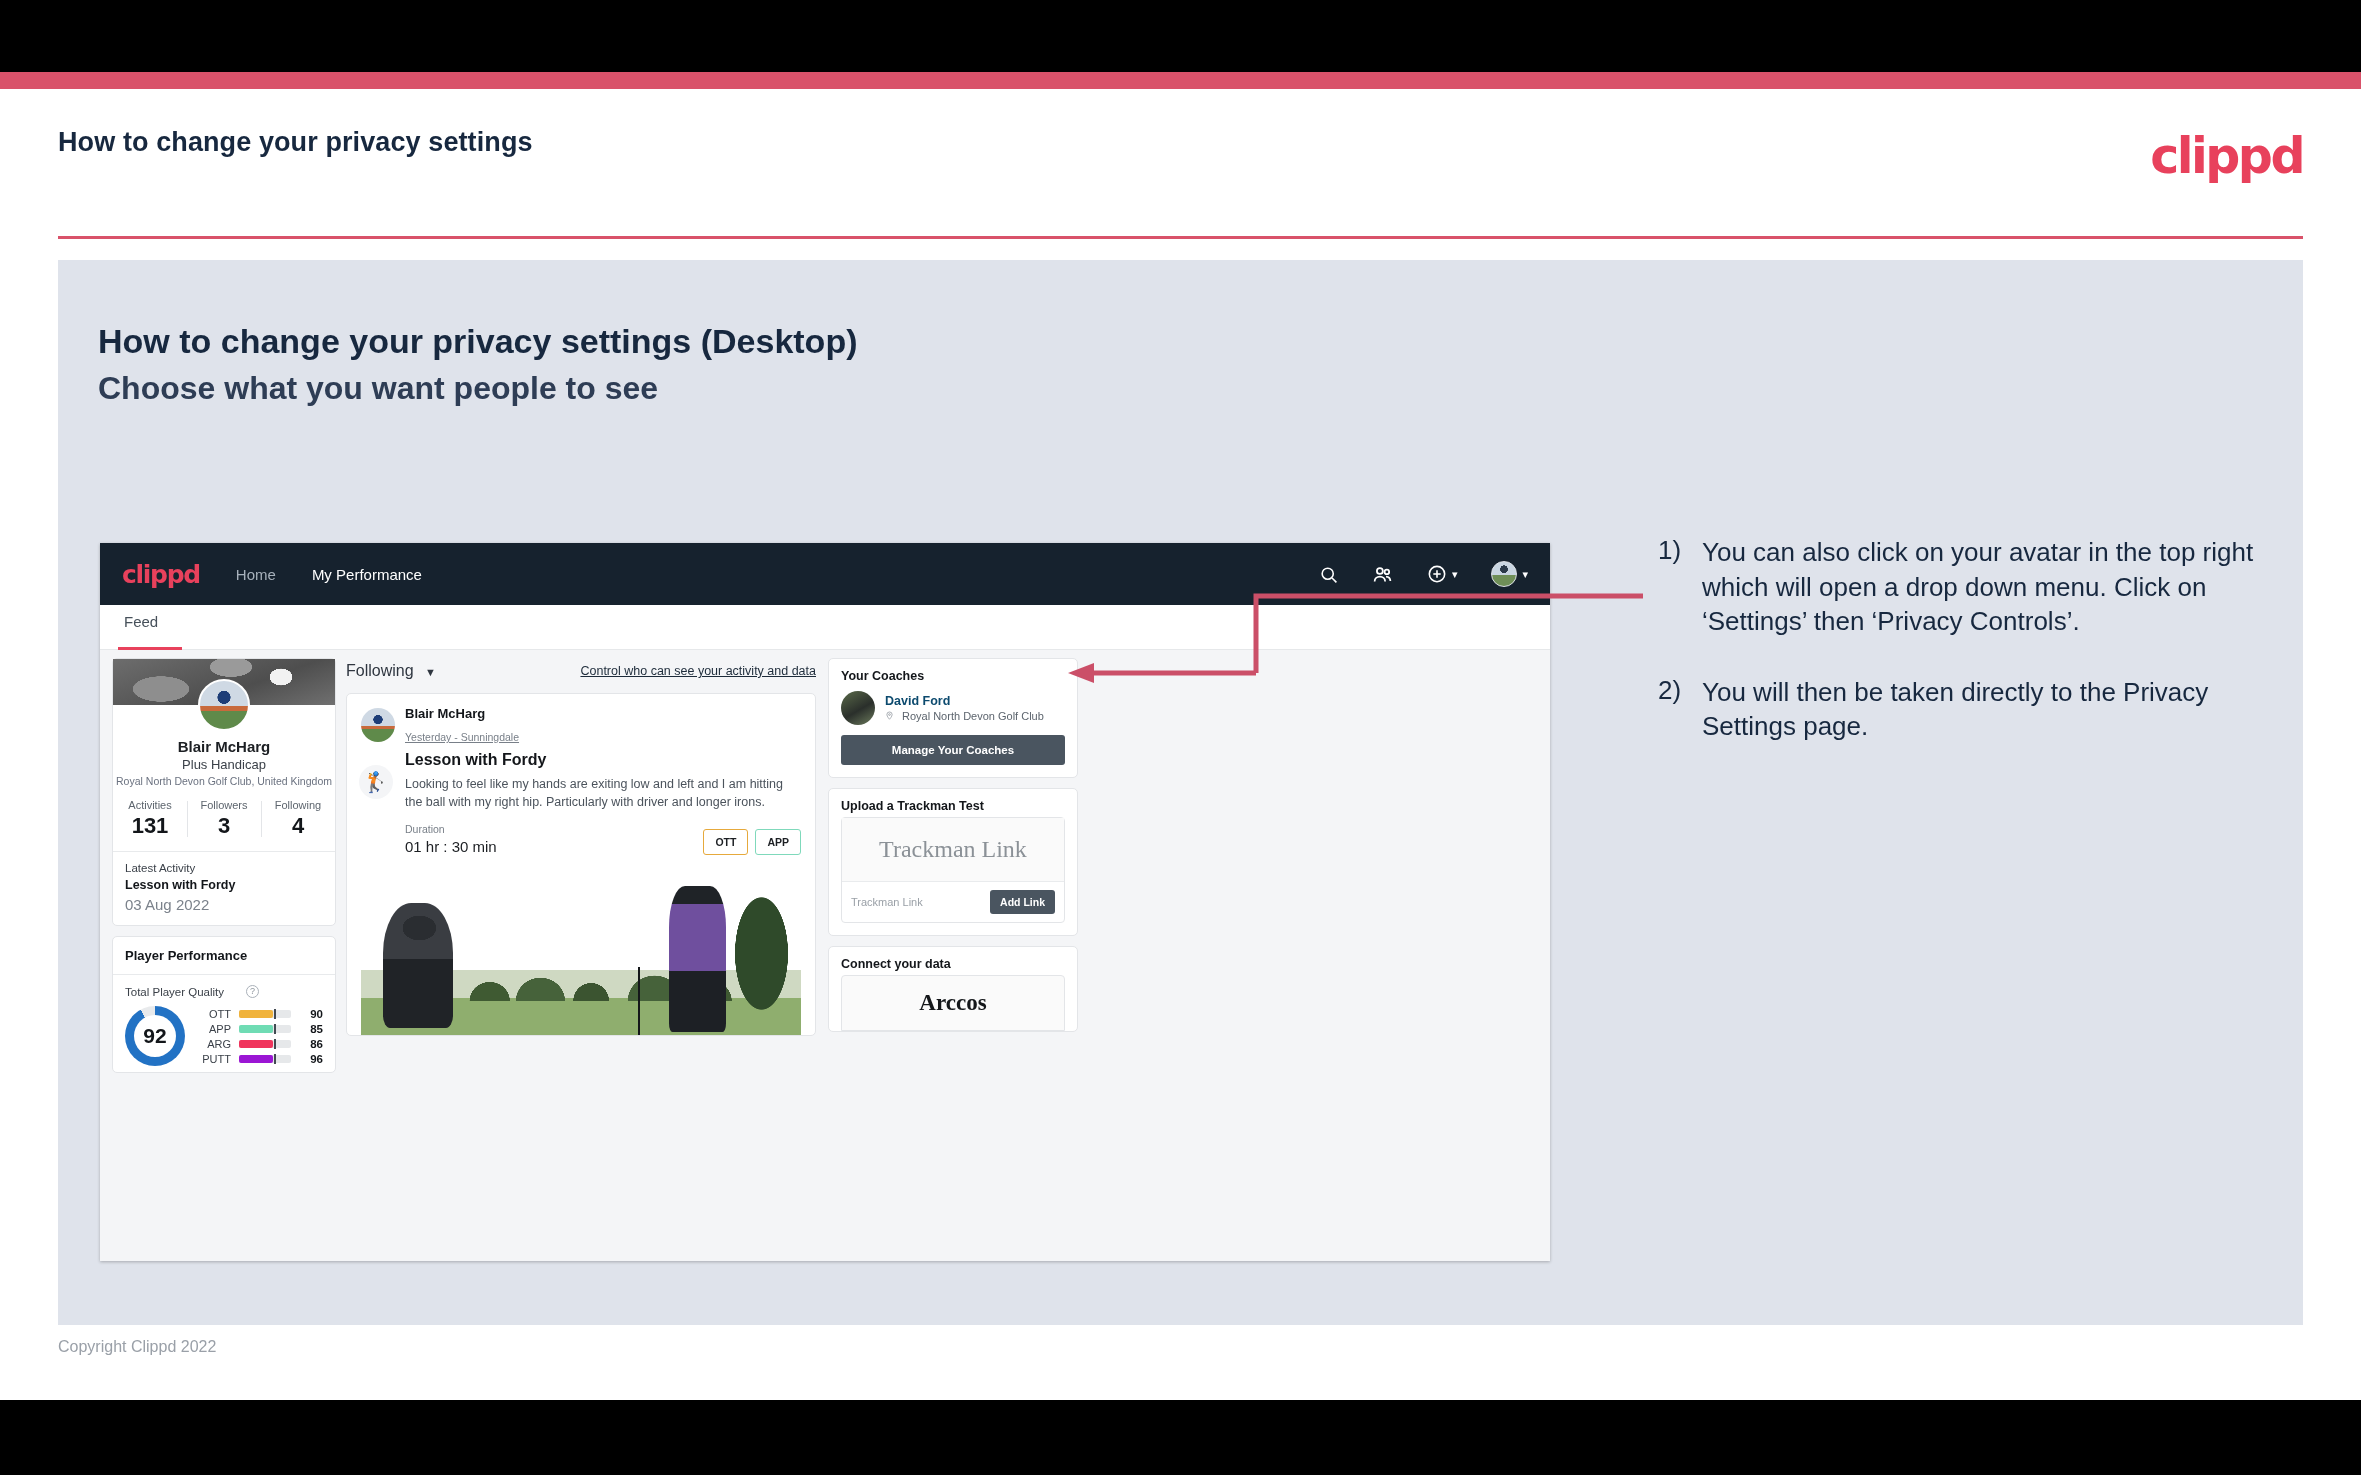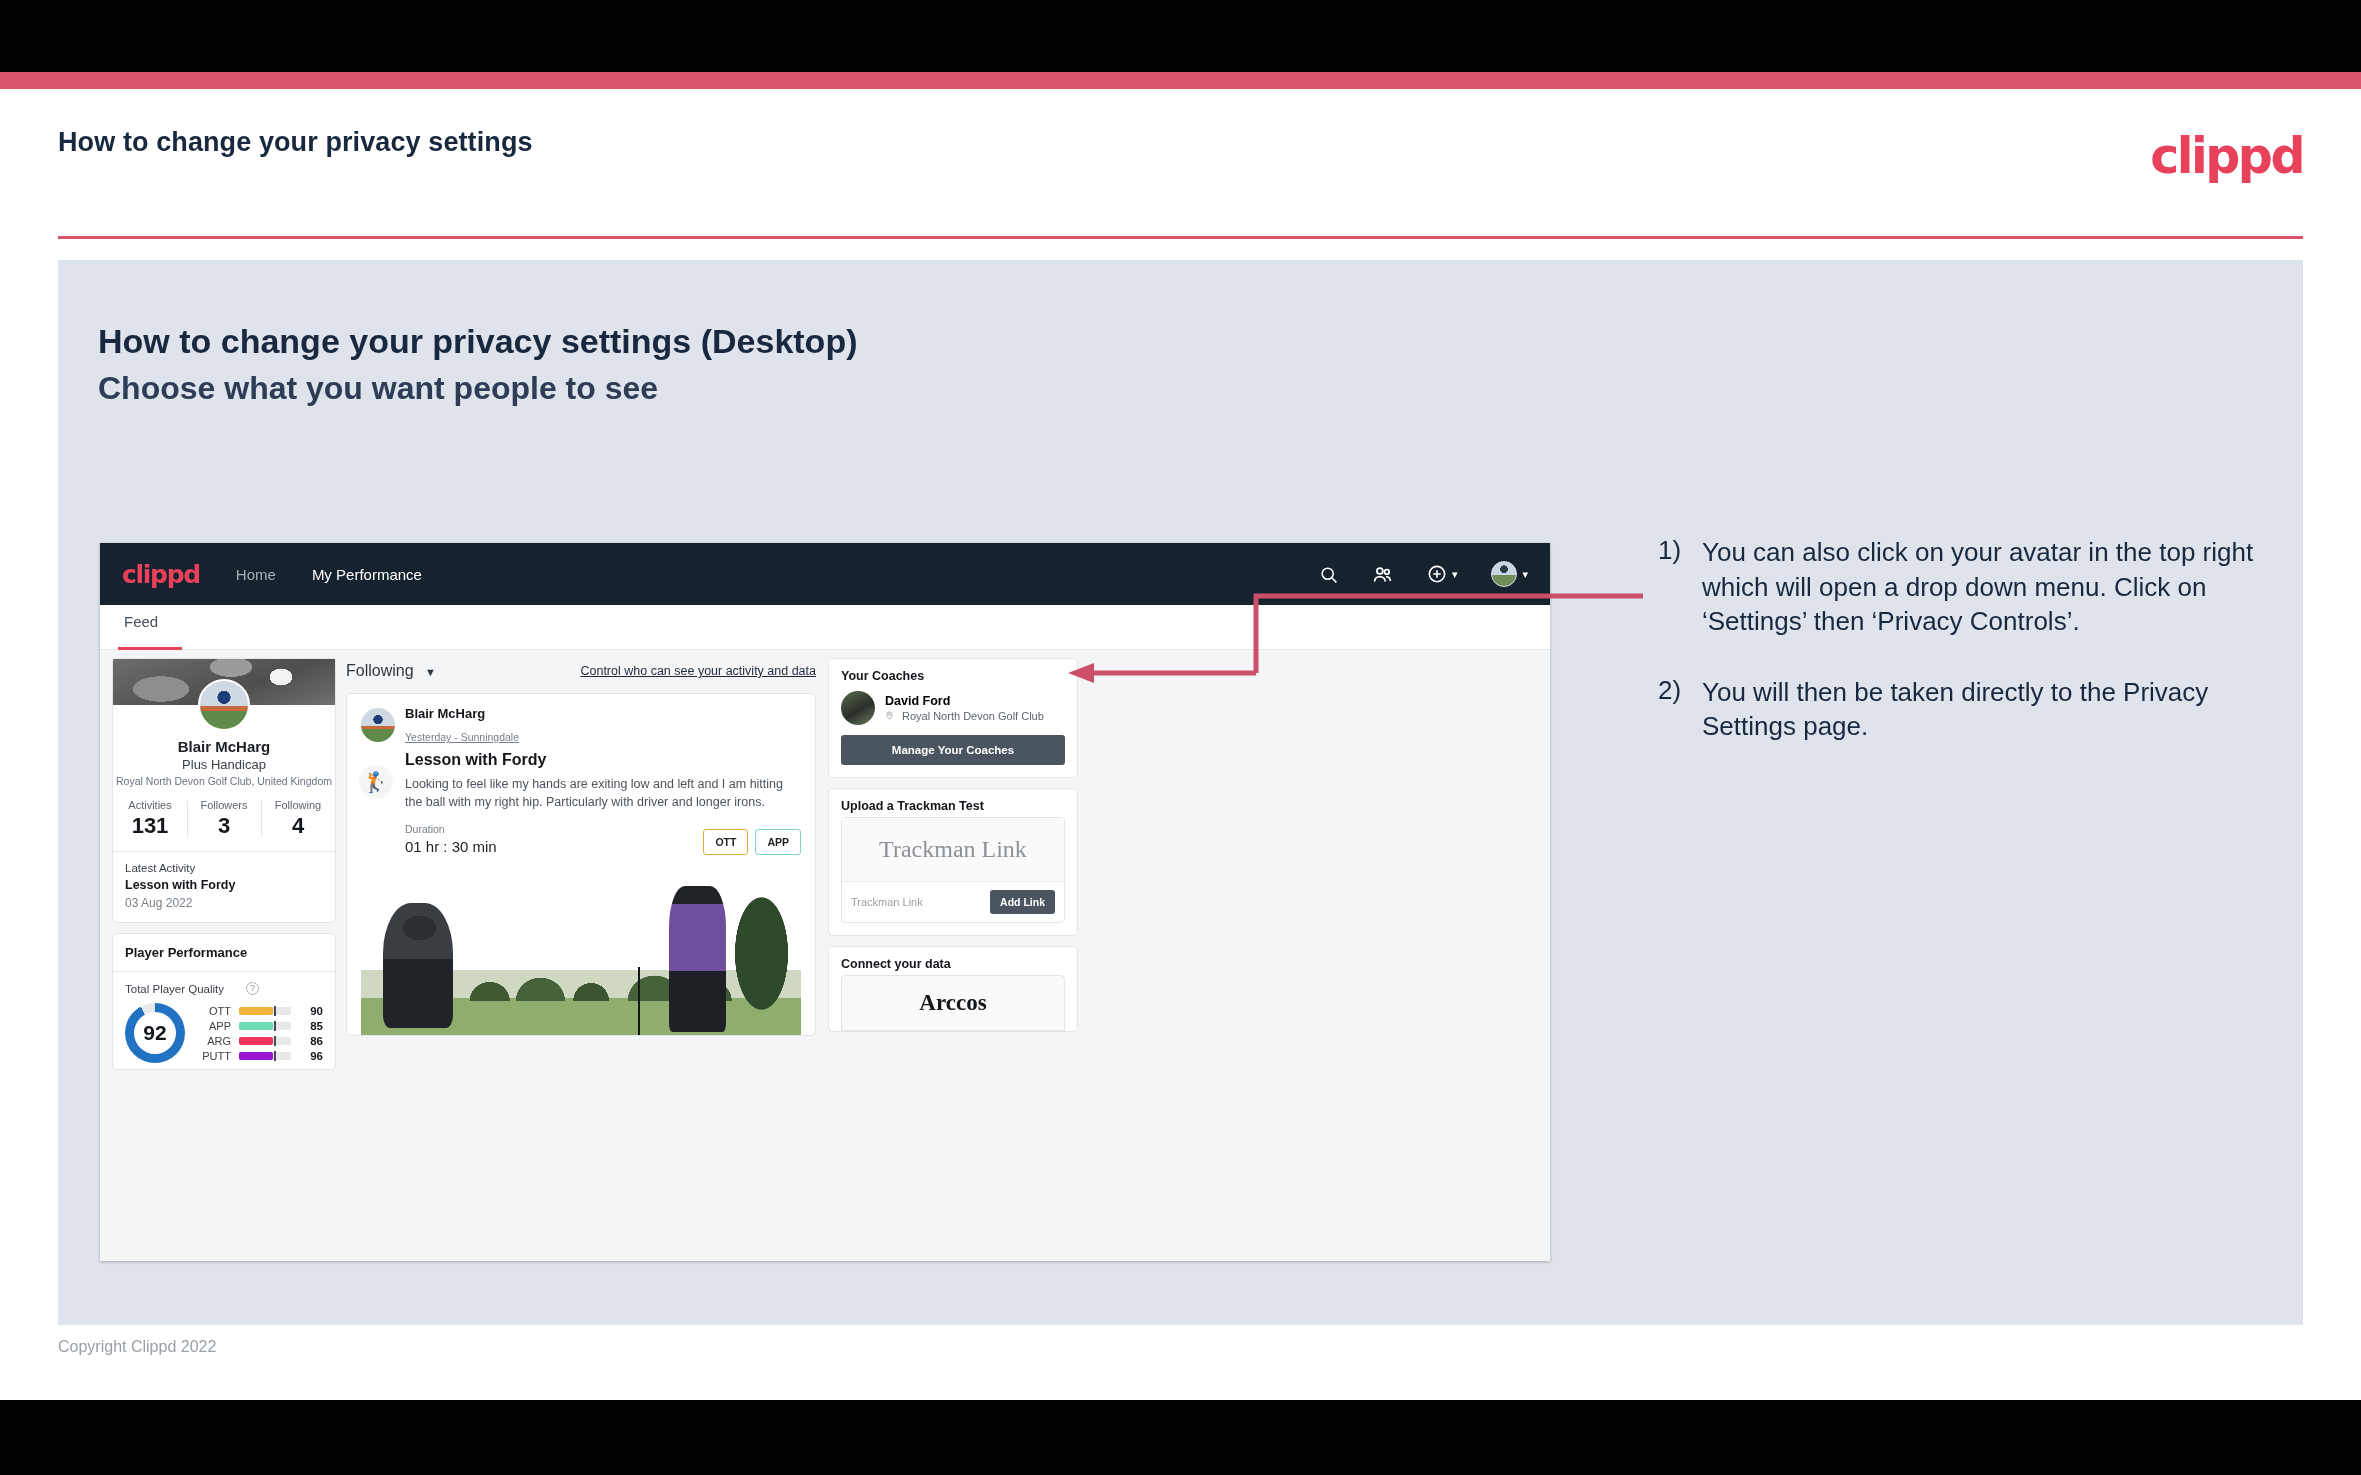--- a/index.html
+++ b/index.html
@@ -120,21 +120,21 @@
   .stats   { display:flex; margin-top:12px; padding-bottom:12px; }
   .stat    { flex:1; text-align:center; position:relative; }
   .stat + .stat:before {
     content:""; position:absolute; left:0; top:2px; bottom:2px; width:1px; background:#e3e5e8;
   }
   .stat-lbl { font-size:11px; color:#5d656e; }
   .stat-val { font-size:22px; font-weight:700; color:#13161a; margin-top:2px; }
   .latest { border-top:1px solid #e8eaec; padding:10px 12px 12px; }
   .latest-lbl { font-size:11.5px; color:#3b4149; }
   .latest-ttl { font-size:12.5px; font-weight:700; color:#13161a; margin-top:4px; }
-  .latest-dt  { font-size:12px; color:#7b828b; margin-top:4px; }
+  .latest-dt  { font-size:15px; color:#7b828b; margin-top:4px; }
 
   
   .pp-head { padding:11px 12px; border-bottom:1px solid #e8eaec; font-size:13px; font-weight:700; color:#13161a; }
   .pp-body { padding:10px 12px 6px; }
   .pp-sub  { font-size:11.5px; color:#3b4149; display:flex; align-items:center; gap:22px; }
   .q-ico {
     width:13px; height:13px; border-radius:50%; border:1px solid #aab1b9;
     font-size:9px; color:#8d949c; text-align:center; line-height:11px;
   }
   .pp-row-wrap { display:flex; align-items:center; margin-top:8px; }
@@ -221,21 +221,21 @@
     position:absolute; left:63%; top:60%; width:2px; height:40%; background:#14171a;
   }
 
   
   .rc-head { padding:10px 12px 4px; font-size:12.5px; font-weight:700; color:#13161a; }
   .coach-row { display:flex; align-items:center; padding:4px 12px 10px; }
   .coach-av {
     width:34px; height:34px; border-radius:50%;
     background:linear-gradient(150deg,#5b6b4a,#2a2f2b 55%,#6d7c5d);
   }
-  .coach-name { font-size:12.5px; font-weight:700; color:#000000; }
+  .coach-name { font-size:12.5px; font-weight:700; color:#0c4a6e; }
   .coach-club { font-size:11px; color:#5d656e; margin-top:2px; display:flex; align-items:center; gap:8px; }
   .btn-dark {
     display:block; margin:0 12px 12px; padding:9px 0; text-align:center;
     background:#4a5560; color:#fff; font-size:11.5px; font-weight:700; border-radius:3px;
   }
   .tm-box { margin:0 12px 12px; border:1px solid #e3e5e8; border-radius:4px; }
   .tm-logo {
     height:64px; display:flex; align-items:center; justify-content:center;
     background:#fafafa; border-bottom:1px solid #e9ebed;
     font-family:"Liberation Serif", serif; font-size:24px; color:#8b9197;

